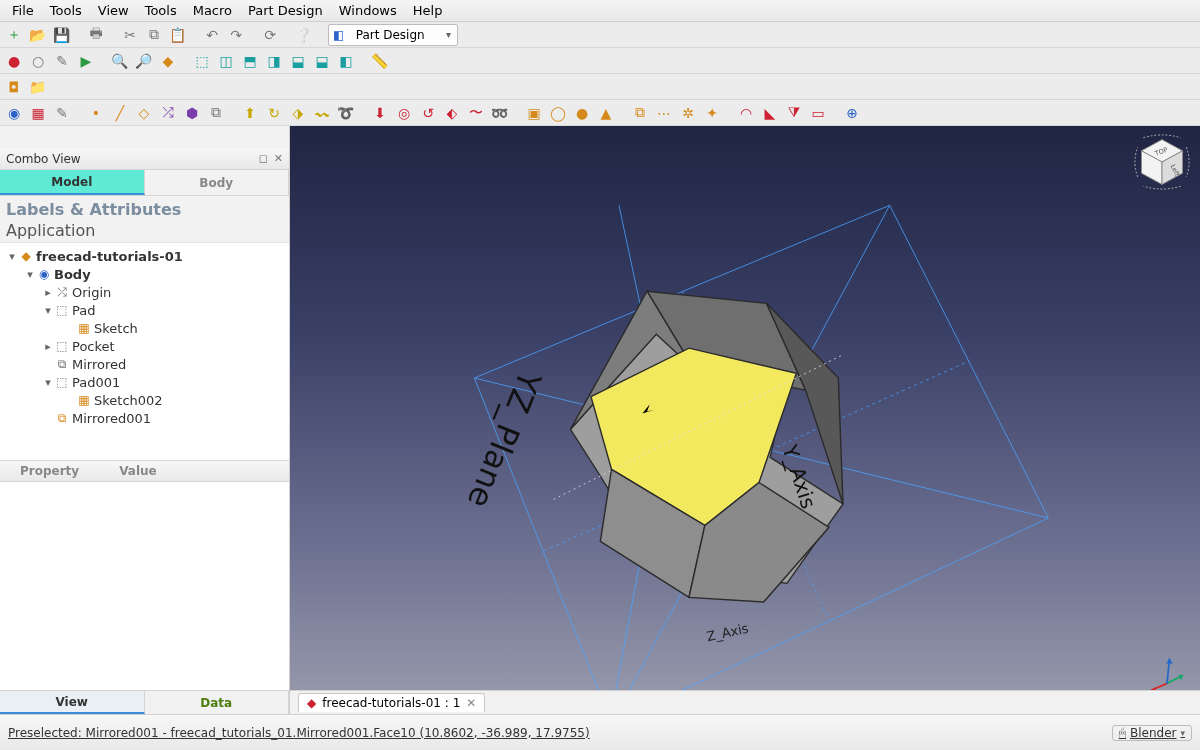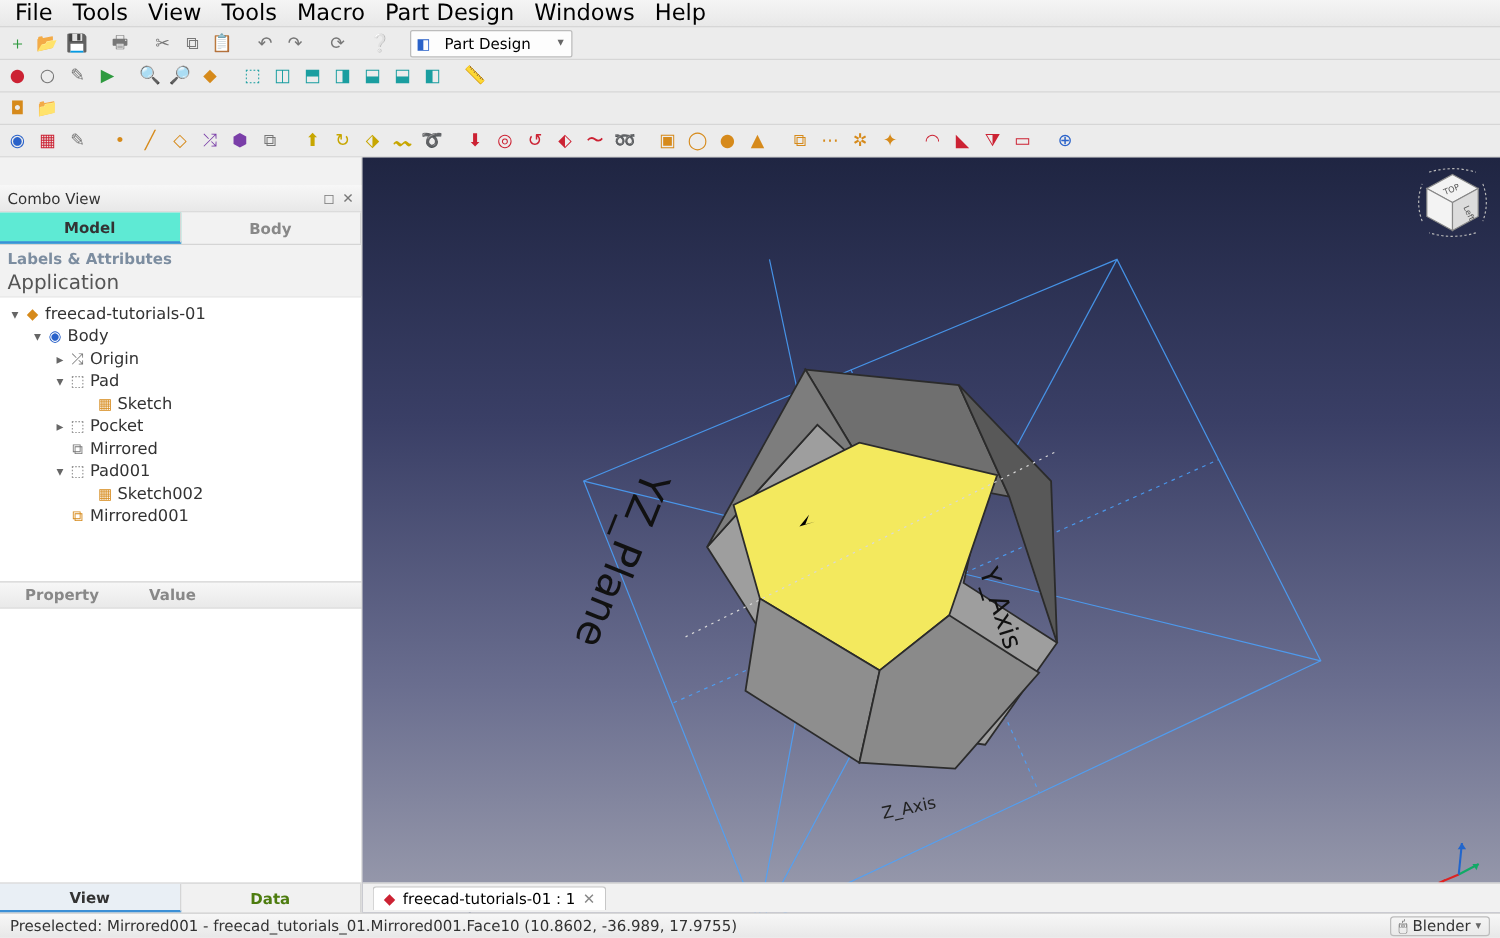--- a/index.html
+++ b/index.html
@@ -1,63 +1,63 @@
 <!DOCTYPE html>
 <html><head>
 <meta charset="utf-8">
 <style>
 * { box-sizing: border-box; margin: 0; padding: 0; font-family: "DejaVu Sans", "Liberation Sans", Arial, sans-serif; }
 html, body { width: 1200px; height: 750px; overflow: hidden; background: #ececec; }
 .app { display: flex; flex-direction: column; width: 100%; height: 100%; }
 
 
-.menubar { display: flex; align-items: center; height: 22px; padding: 0 4px; background: linear-gradient(#f5f5f5,#e8e8e8); border-bottom: 1px solid #d0d0d0; font-size: 18px; }
+.menubar { display: flex; align-items: center; height: 22px; padding: 0 4px; background: linear-gradient(#f5f5f5,#e8e8e8); border-bottom: 1px solid #d0d0d0; font-size: 13px; }
 .menubar .item { padding: 2px 8px; cursor: default; }
 
 
 .toolbar-zone { display: flex; flex-direction: column; background: #ececec; }
 .toolbar-row { display: flex; align-items: center; height: 26px; padding: 2px 4px; gap: 4px; border-bottom: 1px solid #d6d6d6; }
 .tbtn { width: 20px; height: 20px; display: flex; align-items: center; justify-content: center; font-size: 14px; border-radius: 2px; cursor: default; }
 .tsep { width: 6px; }
 .wb-select { display: inline-flex; align-items: center; height: 22px; background: #fdfdfd; border: 1px solid #bcbcbc; border-radius: 2px; padding: 0 6px 0 4px; font-size: 12px; min-width: 130px; justify-content: space-between; }
 .wb-select .caret { font-size: 10px; color: #666; margin-left: 10px; }
 
 
 .main { flex: 1; display: flex; min-height: 0; }
 .sidebar { width: 290px; display: flex; flex-direction: column; border-right: 1px solid #cfcfcf; background: #f2f2f2; }
 .panel-title { display: flex; align-items: center; justify-content: space-between; background: linear-gradient(#f7f7f7,#e8e8e8); border-bottom: 1px solid #d5d5d5; height: 22px; padding: 0 6px; font-size: 12px; color: #333; margin-top: 22px; }
 .panel-title .winbtns { display: flex; gap: 6px; color: #777; font-size: 11px; }
 .tabs { display: flex; height: 26px; background: #f2f2f2; border-bottom: 1px solid #d5d5d5; }
 .tab { flex: 1; display: flex; align-items: center; justify-content: center; font-size: 12px; font-weight: bold; color: #888; border-right: 1px solid #d5d5d5; }
 .tab.active { color: #333; border-bottom: 2px solid #3b8fd6; background: #5eead4; }
-.section-label { font-size: 12px; font-weight: bold; color: #7c8da0; padding: 4px 6px 2px; }
+.section-label { font-size: 16px; font-weight: bold; color: #7c8da0; padding: 4px 6px 2px; }
 .app-label { font-size: 16px; color: #555; padding: 0 6px 2px; }
 .tree { flex: 1; overflow: auto; background: #fff; font-size: 13px; color: #333; padding: 4px 2px; border-top: 1px solid #e3e3e3; }
 .tree-row { display: flex; align-items: center; height: 18px; padding-left: 4px; white-space: nowrap; }
 .tw { display:inline-block; width: 12px; text-align:center; color:#666; font-size: 11px; cursor: default;}
 .ticon { display:inline-block; width:16px; text-align:center; margin-right:2px; font-size:12px; }
-.bold { font-weight: normal; }
+.bold { font-weight: bold; }
 .prop { height: 22px; display: flex; align-items: center; background: linear-gradient(#f7f7f7,#e9e9e9); border-top: 1px solid #d5d5d5; border-bottom: 1px solid #d5d5d5; font-size: 12px; font-weight: bold; color: #888; }
 .prop .col { padding: 0 20px; }
 .prop-body { flex:1; background: #fff; }
 .bottom-tabs { display: flex; height: 24px; border-top: 1px solid #d5d5d5; background: #f1f1f1; }
 .bottom-tabs .btab { flex:1; display:flex; align-items:center; justify-content:center; font-size:12px; font-weight:bold; color:#4d7c0f; border-right:1px solid #d5d5d5; }
 .bottom-tabs .btab.active { color:#333; border-bottom:2px solid #3b8fd6; background:#e9eff5; }
 
 
 .viewport { flex:1; position: relative; background: linear-gradient(180deg,#1f2542 0%, #3a3f66 35%, #6a6e8f 70%, #9b9dae 100%); overflow:hidden; }
 .viewport svg.scene { position:absolute; inset:0; width:100%; height:100%; }
 .navcube { position:absolute; top:8px; right:10px; width:56px; height:56px; }
 .axis-arrows { position:absolute; bottom:22px; right:12px; width:42px; height:42px; }
 .doc-tab { position:absolute; left:0; bottom:0; height:24px; background: #f1f1f1; border-top:1px solid #d0d0d0; display:flex; align-items:center; padding:0 8px; gap:8px; font-size:12px; width:100%; }
 .doc-tab .dlabel { display:flex; align-items:center; gap:6px; padding: 2px 8px; background:#fff; border:1px solid #c7c7c7; border-bottom:none; border-radius: 3px 3px 0 0; }
 .doc-tab .close { color:#888; cursor:default;}
 
 
-.statusbar { height: 20px; display:flex; align-items:center; justify-content:space-between; padding:0 8px; background: linear-gradient(#f7f7f7,#e8e8e8); border-top:1px solid #d0d0d0; font-size:12px; color:#333;}
+.statusbar { height: 36px; display:flex; align-items:center; justify-content:space-between; padding:0 8px; background: linear-gradient(#f7f7f7,#e8e8e8); border-top:1px solid #d0d0d0; font-size:12px; color:#333;text-decoration:underline;}
 .statusbar .right { display:flex; align-items:center; gap:8px;}
 .nav-pill { border:1px solid #bcbcbc; border-radius:3px; padding:0 6px; display:flex; align-items:center; gap:4px;}
 
 
 .c-blue{color:#2a62c9;} .c-orange{color:#d68a1b;} .c-green{color:#2e9a3f;} .c-red{color:#c23;} .c-gray{color:#777;} .c-yellow{color:#c7a600;} .c-purple{color:#7a3ea8;} .c-teal{color:#1a9ea0;}
 </style>
 </head>
 <body>
 
 <div class="app">

